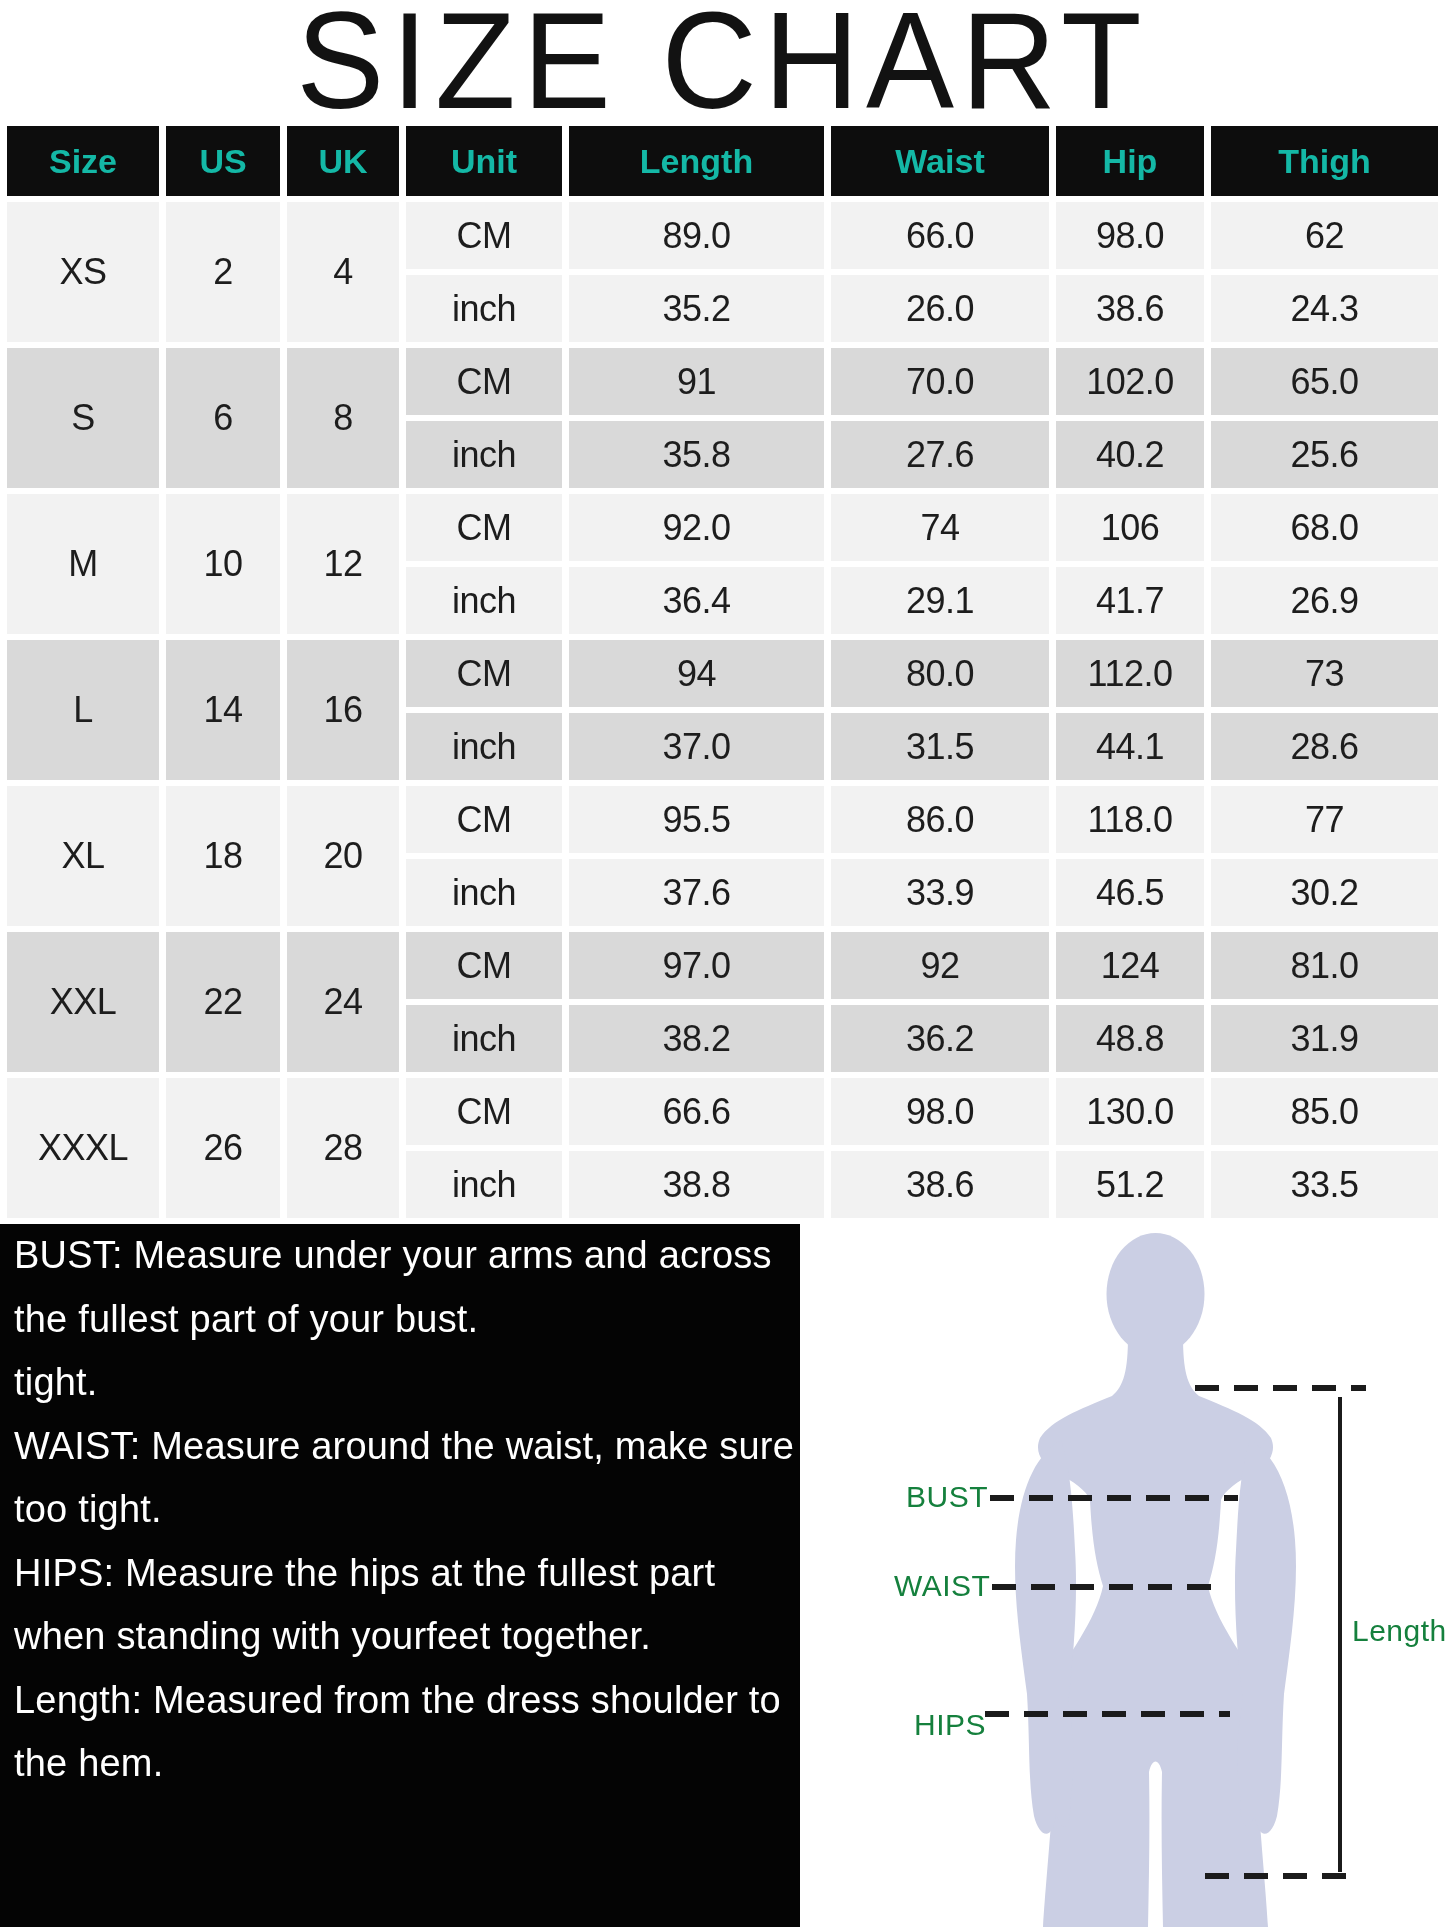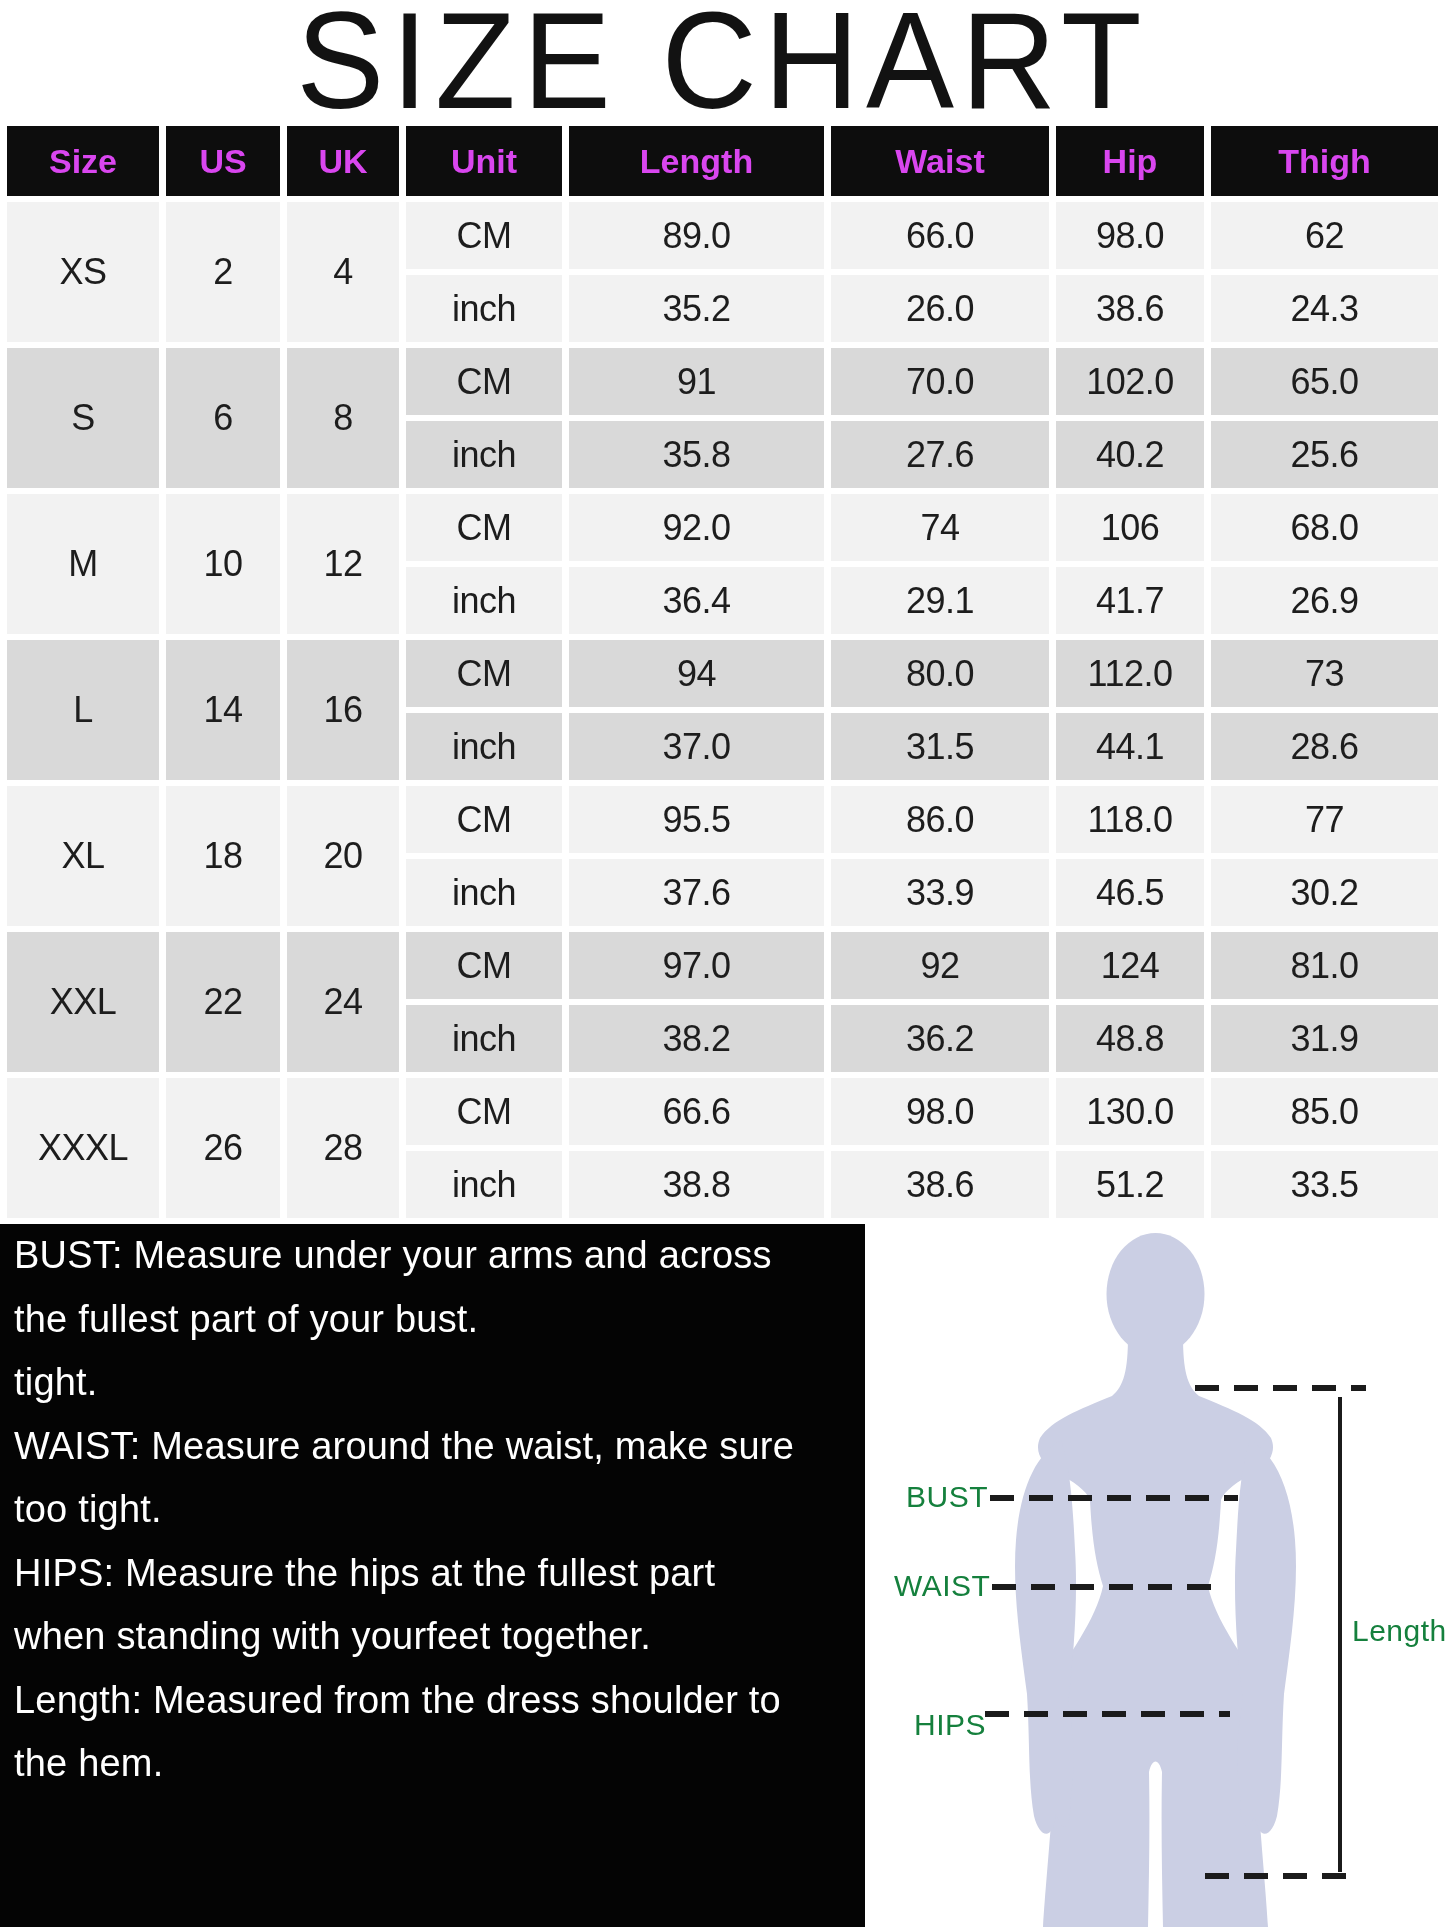--- a/index.html
+++ b/index.html
@@ -28,21 +28,21 @@
   }
   
   table.size-table {
     width: 1445px;
     table-layout: fixed;
     border-collapse: separate;
     border-spacing: 7px 6px;
   }
   table.size-table th {
     background: #0d0d0d;
-    color: #d946ef;
+    color: #14b8a6;
     font-size: 34px;
     font-weight: 700;
     height: 70px;
     vertical-align: middle;
   }
   table.size-table td {
     height: 67px;
     text-align: center;
     vertical-align: middle;
     font-size: 36px;
@@ -54,21 +54,21 @@
   tr.grp-dark  td { background: #d9d9d9; }
   
   .bottom {
     position: relative;
     width: 1445px;
     height: 703px;
   }
   .notes {
     position: absolute;
     left: 0; top: 0;
-    width: 865px;
+    width: 800px;
     height: 703px;
     background: #040404;
     color: #ffffff;
     padding: 0 12px 0 14px;
     overflow: hidden;
   }
   .note-line {
     font-size: 38px;
     line-height: 63.5px;
     font-weight: 400;

